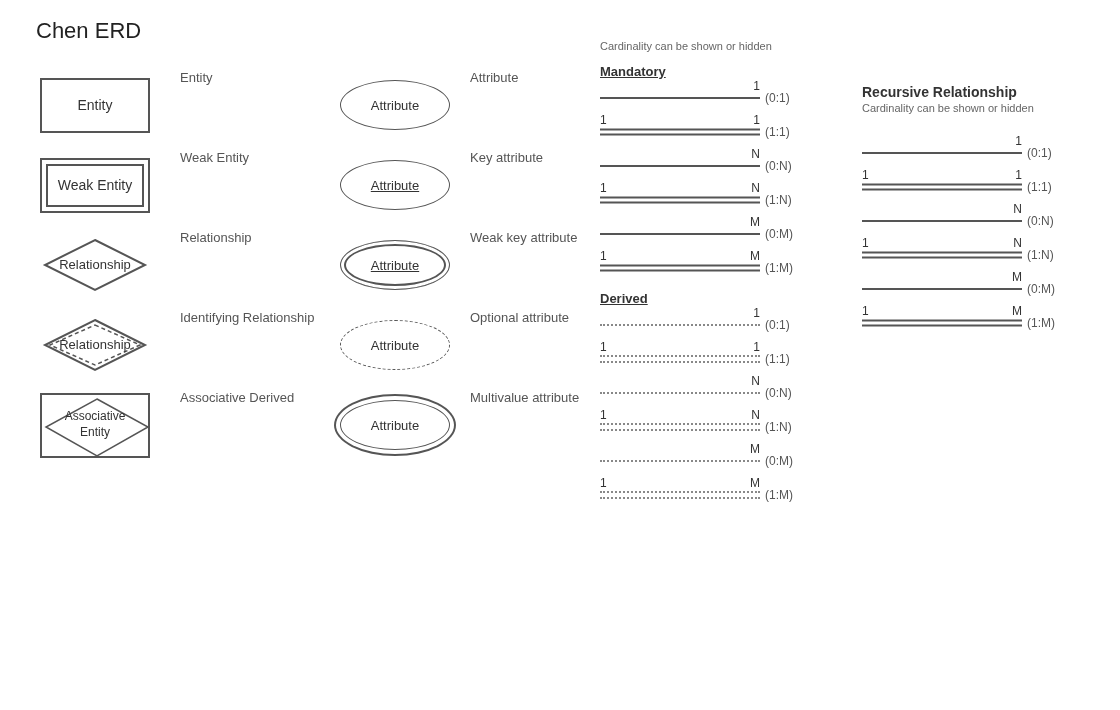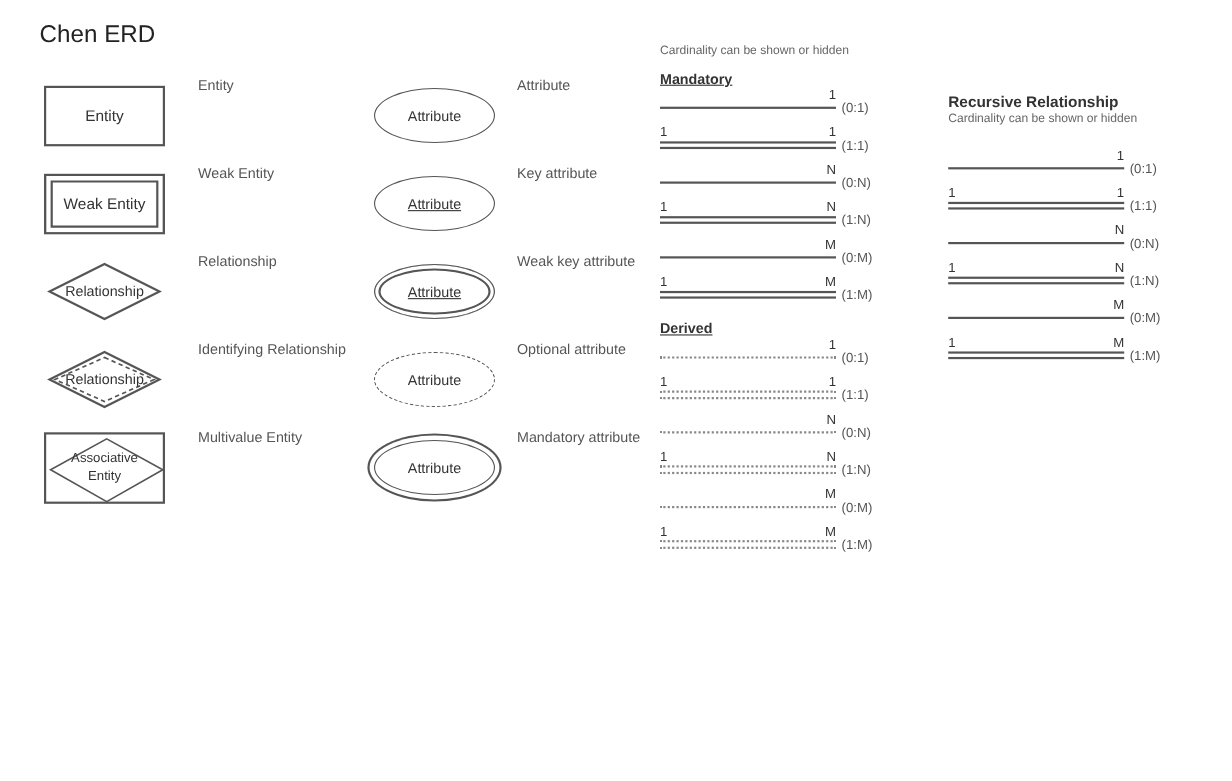--- a/index.html
+++ b/index.html
@@ -349,27 +349,27 @@
 
   <div class="shape-row">
     <div class="shape-container">
       <div style="position:relative; width:110px; height:65px; border:2px solid #555; display:flex; align-items:center; justify-content:center; background:#fff;">
         <svg style="position:absolute; top:0; left:0;" width="110" height="65" viewBox="0 0 110 65">
           <polygon points="55,4 106,32 55,61 4,32" fill="none" stroke="#555" stroke-width="1.5"></polygon>
         </svg>
         <span style="font-size:12px; text-align:center; line-height:1.3; position:relative; z-index:1;">Associative<br>Entity</span>
       </div>
     </div>
-    <div class="shape-label">Multivalue Entity</div>
+    <div class="shape-label">Associative Derived</div>
     <div class="attr-container">
       <div style="width:110px; height:50px; border:1.5px solid #555; border-radius:50%; display:flex; align-items:center; justify-content:center; font-size:13px; color:#333; background:#fff; box-shadow: 0 0 0 4px #fff, 0 0 0 6px #555;">
         <span>Attribute</span>
       </div>
     </div>
-    <div class="attr-label">Mandatory attribute</div>
+    <div class="attr-label">Multivalue attribute</div>
   </div>
 
 </div>
 
 <div class="participations-panel">
   <div class="section-subtitle">Cardinality can be shown or hidden</div>
 
   <div class="part-category">Mandatory</div>
 
   <div class="part-row">

